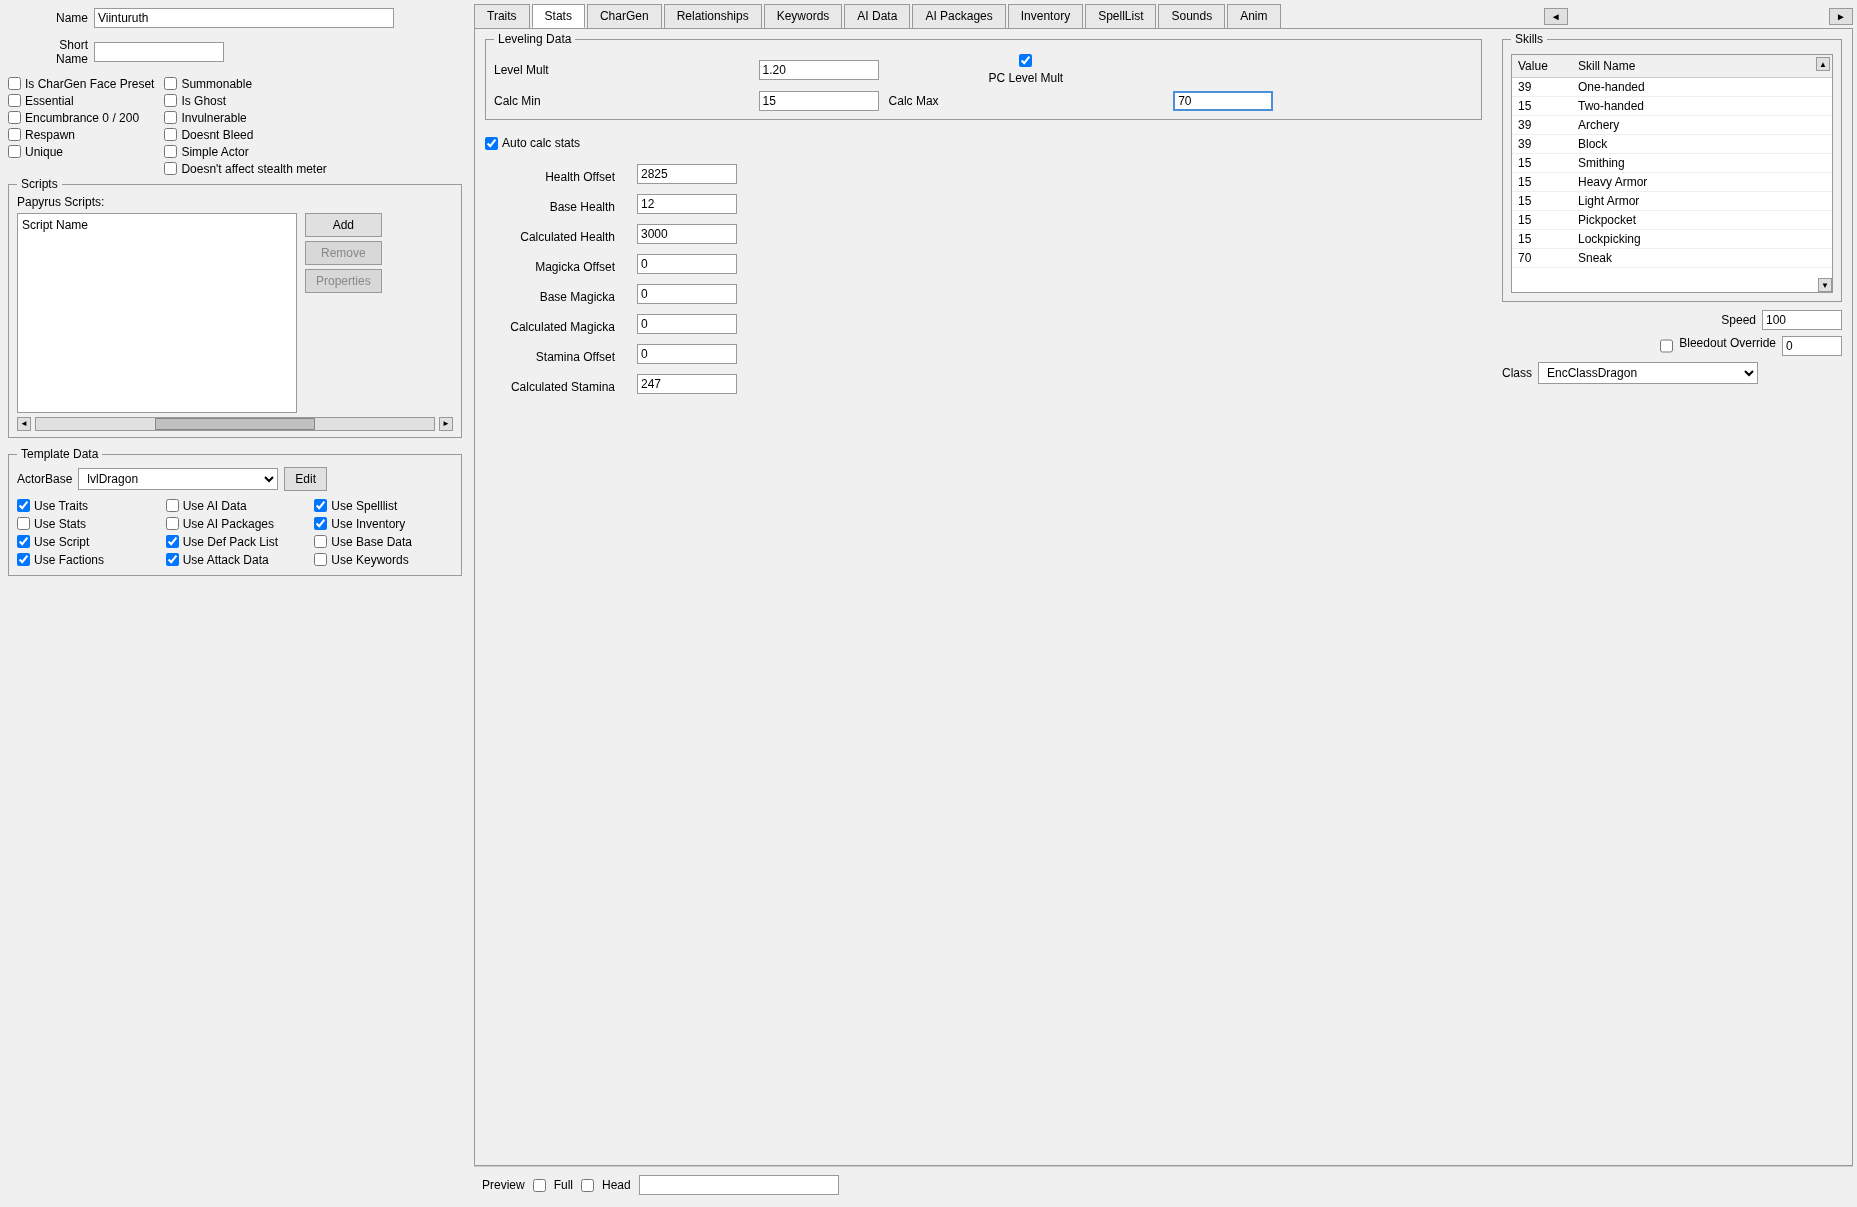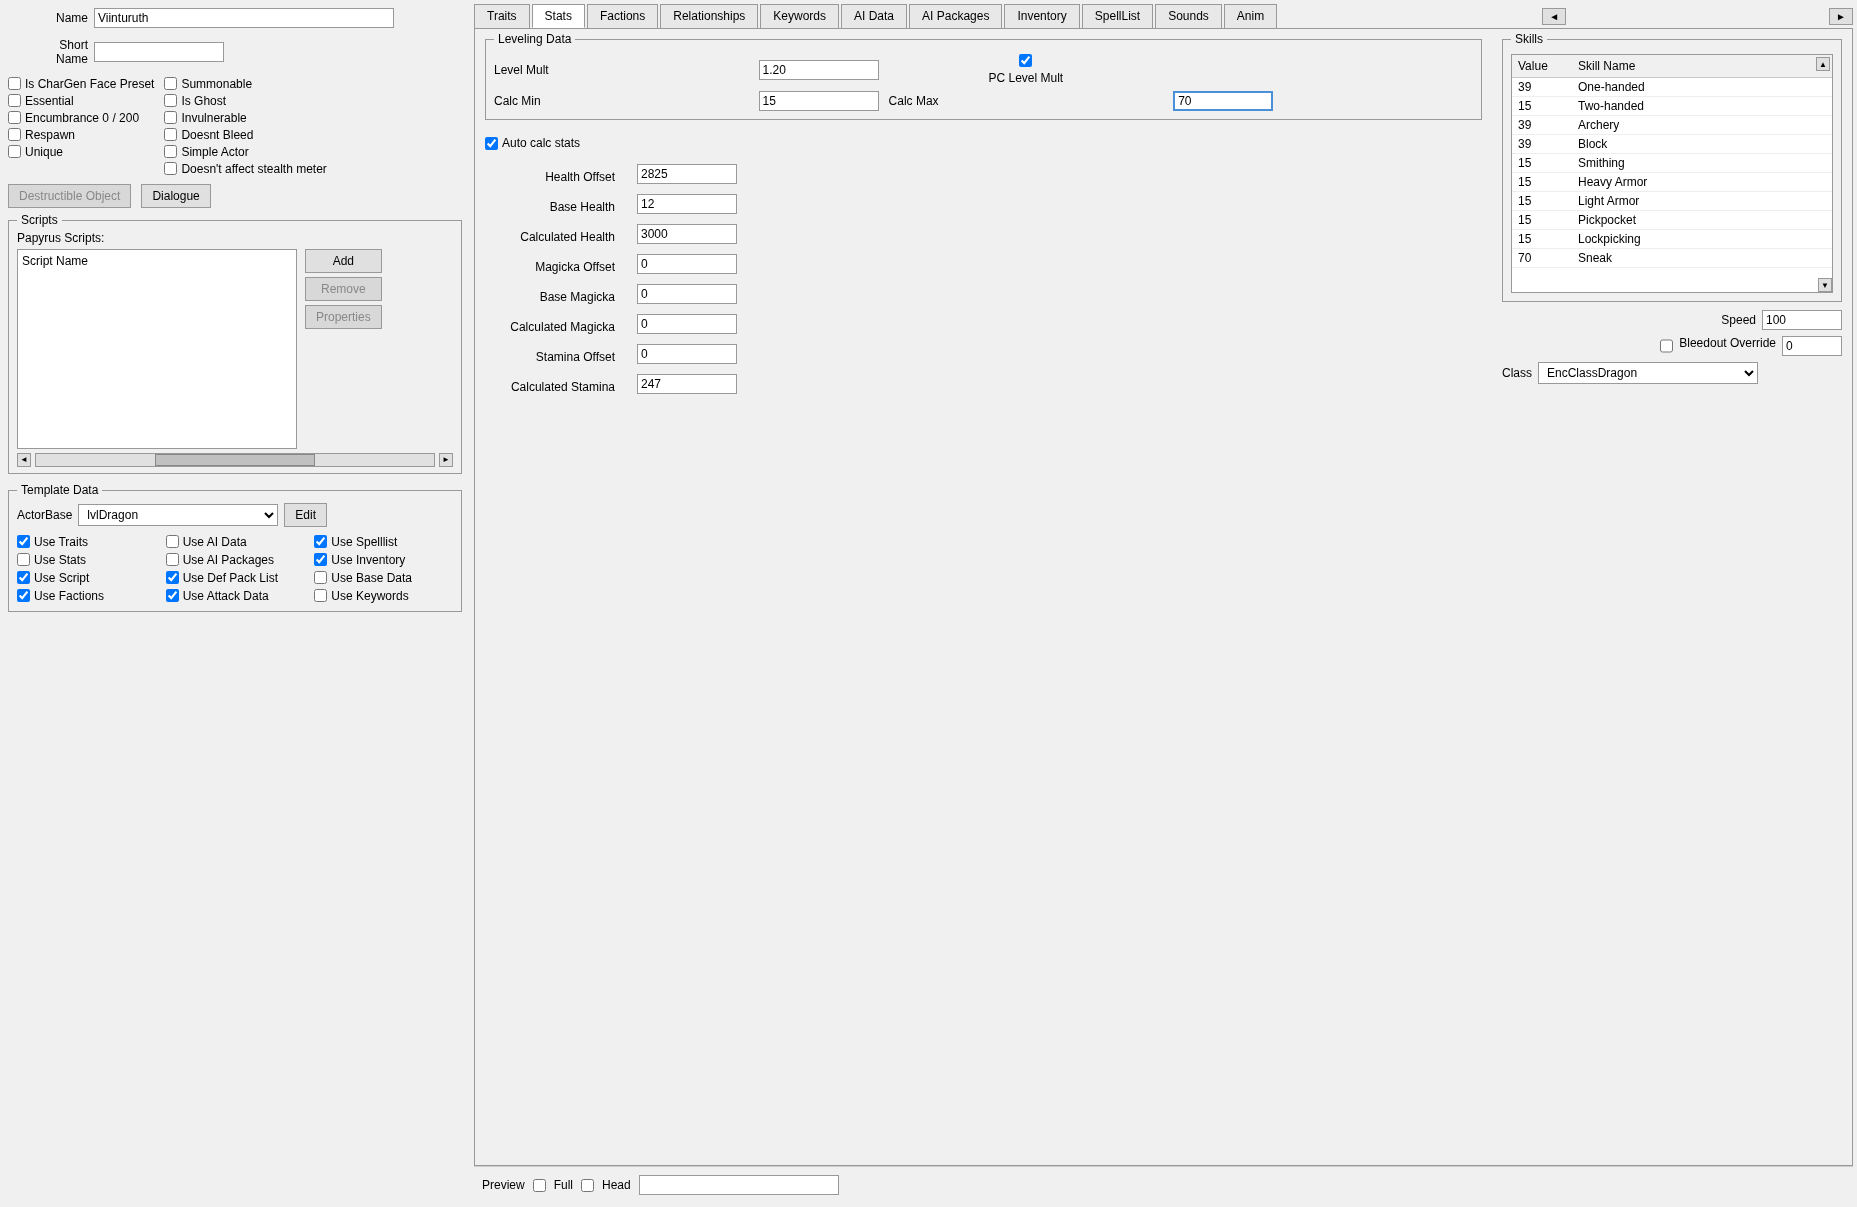--- a/index.html
+++ b/index.html
@@ -403,24 +403,20 @@
           <input type="checkbox" style="">
           <span>Simple Actor</span>
         </div>
         <div class="checkbox-item">
           <input type="checkbox" style="">
           <span>Doesn't affect stealth meter</span>
         </div>
       </div>
     </div>
 
-    <div class="btn-row">
-      <button class="btn disabled" disabled="">Destructible Object</button>
-      <button class="btn">Dialogue</button>
-    </div>
 
     <div class="group-box">
       <span class="group-box-title">Scripts</span>
       <div style="margin-bottom:4px; margin-top:4px;">Papyrus Scripts:</div>
       <div class="scripts-row">
         <div class="scripts-list">
           <span>Script Name</span>
         </div>
         <div class="scripts-buttons">
           <button class="btn">Add</button>
@@ -498,21 +494,21 @@
         </div>
       </div>
     </div>
   </div>
 
   <div class="right-panel">
 
     <div class="tabs-bar">
       <div class="tab">Traits</div>
       <div class="tab active">Stats</div>
-      <div class="tab">Factions</div>
+      <div class="tab">CharGen</div>
       <div class="tab">Relationships</div>
       <div class="tab">Keywords</div>
       <div class="tab">AI Data</div>
       <div class="tab">AI Packages</div>
       <div class="tab">Inventory</div>
       <div class="tab">SpellList</div>
       <div class="tab">Sounds</div>
       <div class="tab">Anim</div>
       <div class="tab-nav-btn">◄</div>
       <div class="tab-nav-btn">►</div>

